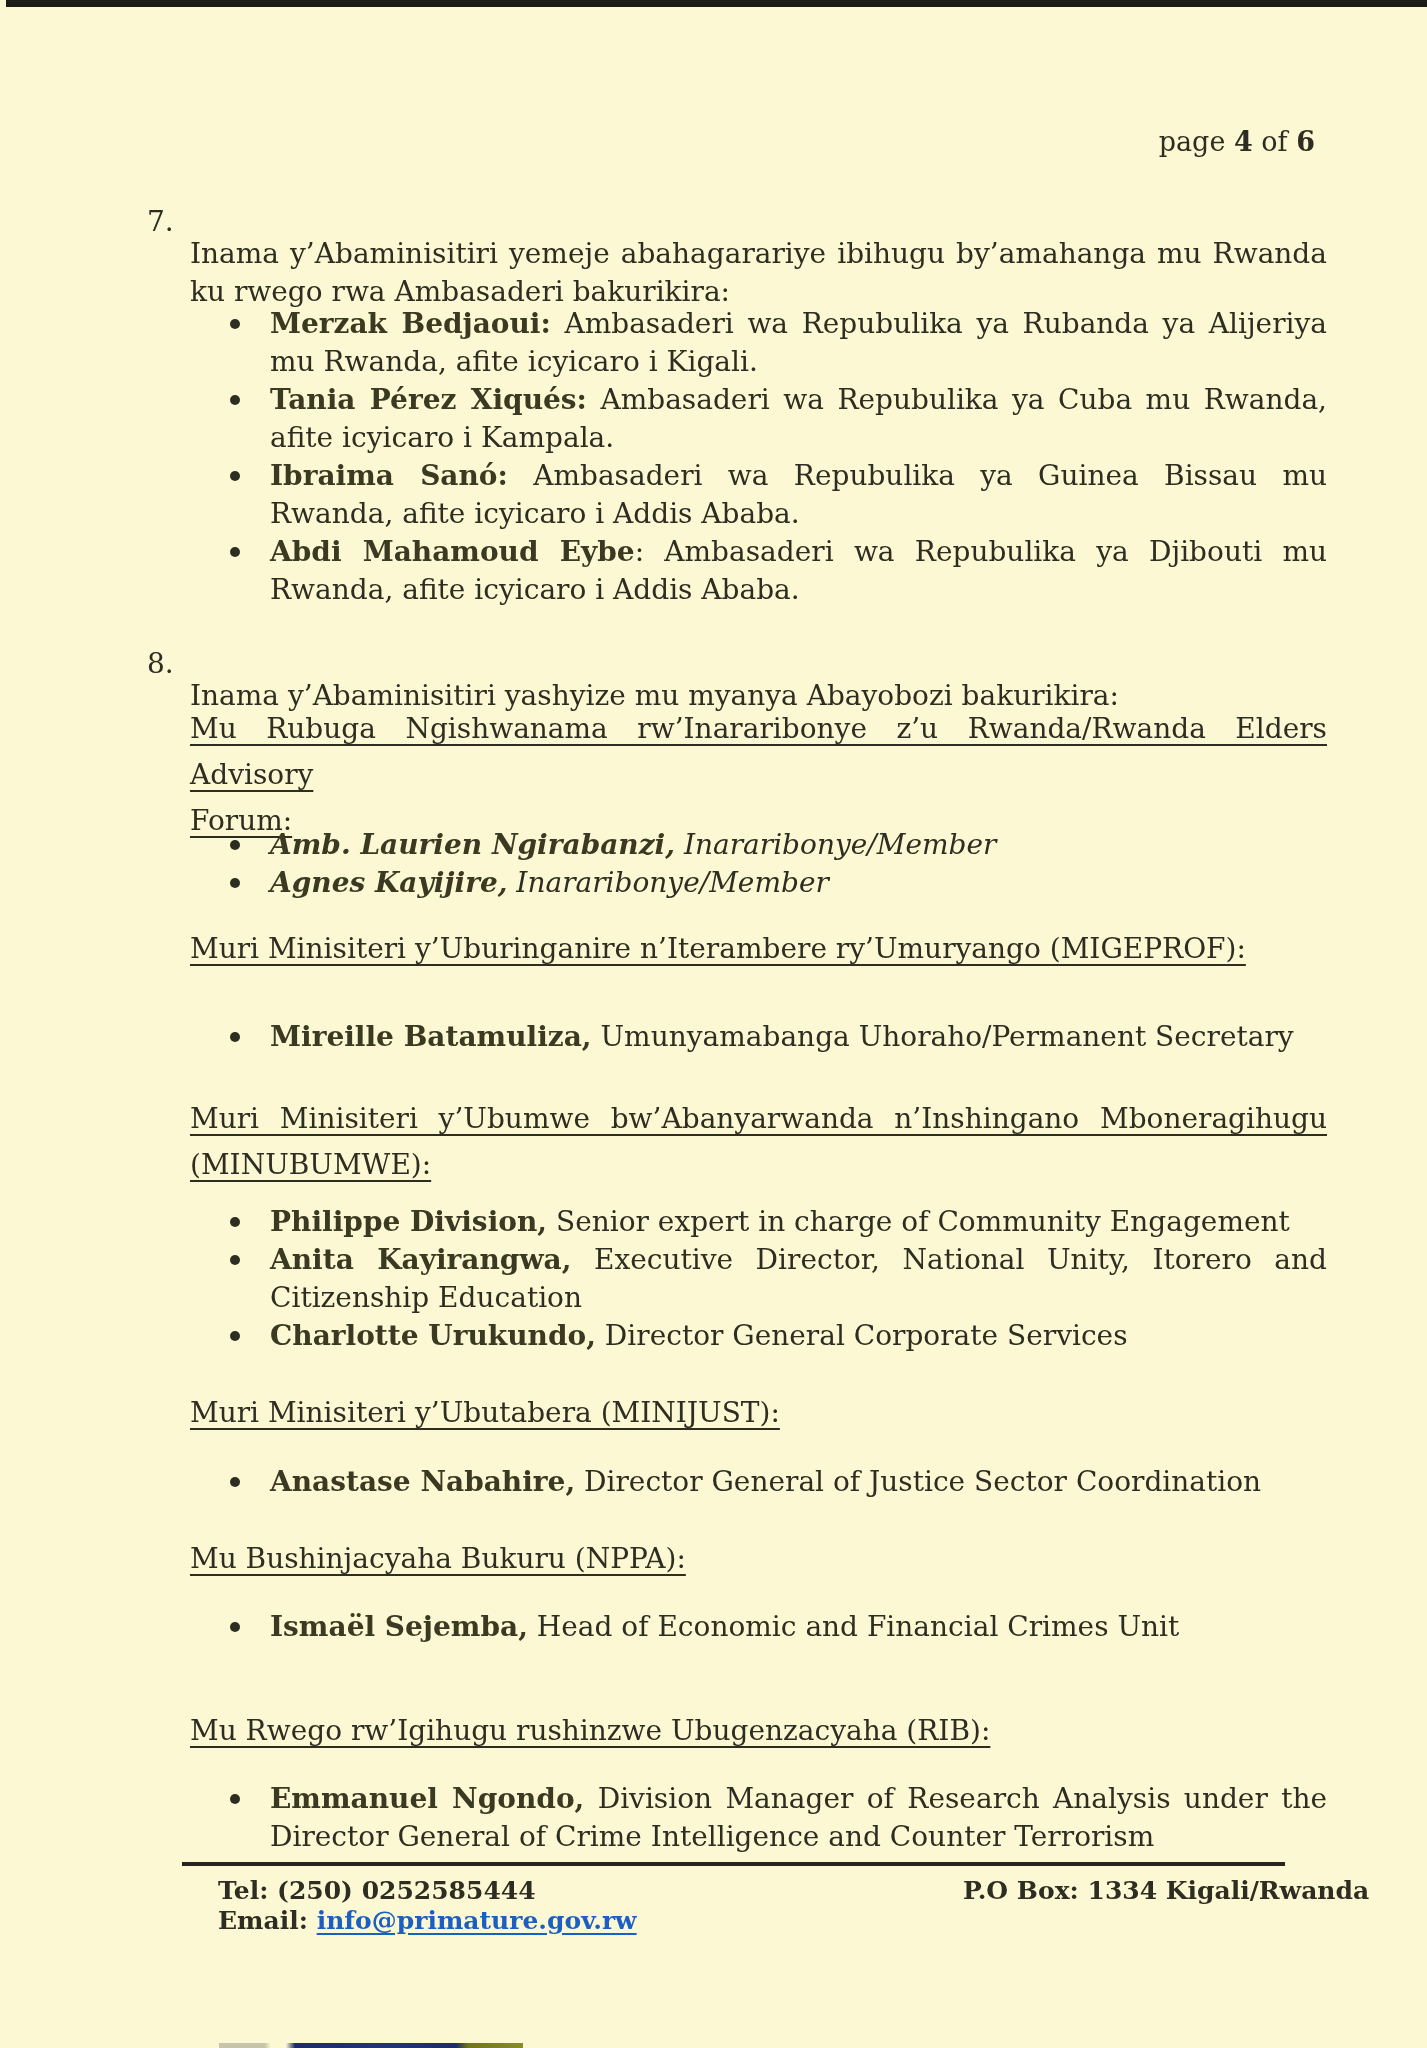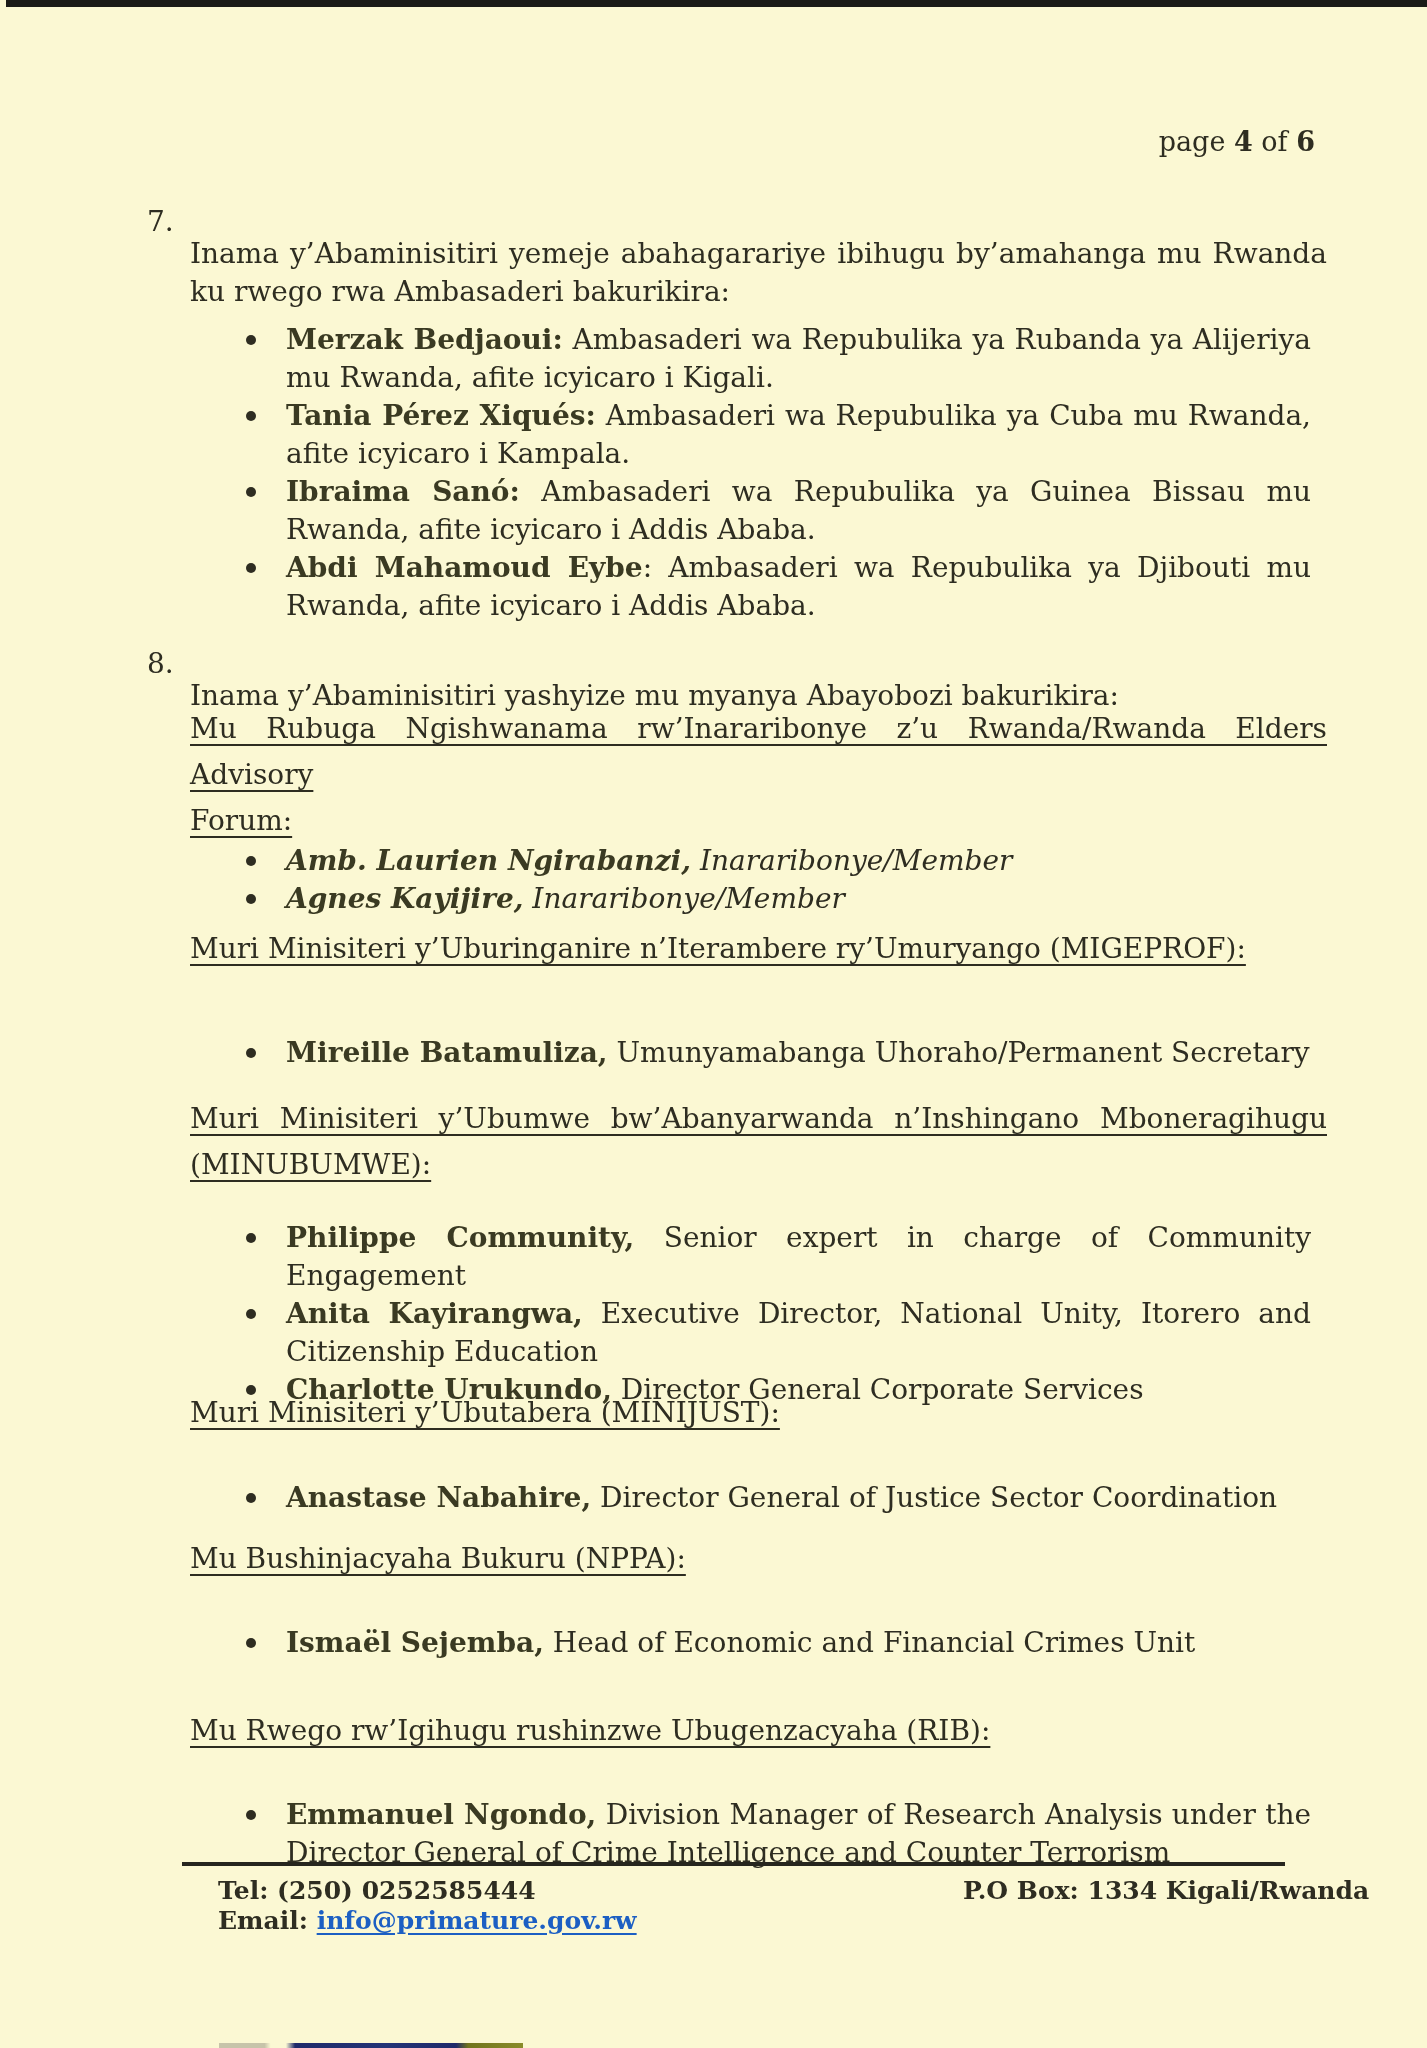--- a/index.html
+++ b/index.html
@@ -21,21 +21,21 @@
 
   .page-label{position:absolute;top:126px;right:112px;font-size:27px;line-height:32px;}
   .page-label .n{font-weight:bold;}
 
   .numbered{position:absolute;left:147px;right:100px;display:flex;}
   .num{flex:none;width:43px;}
   .itext{flex:1;text-align:justify;margin-top:32px;}
   .item7{top:203px;}
   .item8{top:645px;}
 
-  ul.bullets{position:absolute;left:228px;right:100px;list-style:none;margin:16px;padding:0;}
+  ul.bullets{position:absolute;left:228px;right:100px;list-style:none;margin:0;padding:0;}
   ul.bullets li{position:relative;padding-left:42px;text-align:justify;}
   .dot{position:absolute;left:2px;top:14px;width:10px;height:10px;border-radius:50%;background:var(--ink);}
   .b{font-weight:bold;color:var(--bold-ink);}
 
   .b-item7{top:305px;}
   .s0b{top:826px;font-style:italic;}
   .s1b{top:1018px;}
   .s2b{top:1203px;}
   .s3b{top:1463px;}
   .s4b{top:1608px;}
@@ -135,21 +135,21 @@
     </li>
   </ul>
 
   <div class="shead s2h">
     <span class="hline jl">Muri Minisiteri y’Ubumwe bw’Abanyarwanda n’Inshingano Mboneragihugu</span>
     <span class="hline">(MINUBUMWE):</span>
   </div>
   <ul class="bullets s2b">
     <li>
       <span class="dot"></span>
-      <span class="b">Philippe Community,</span><span> Senior expert in charge of Community Engagement</span>
+      <span class="b">Philippe Division,</span><span> Senior expert in charge of Community Engagement</span>
     </li>
     <li>
       <span class="dot"></span>
       <span class="b">Anita Kayirangwa,</span><span> Executive Director, National Unity, Itorero and Citizenship Education</span>
     </li>
     <li>
       <span class="dot"></span>
       <span class="b">Charlotte Urukundo,</span><span> Director General Corporate Services</span>
     </li>
   </ul>

